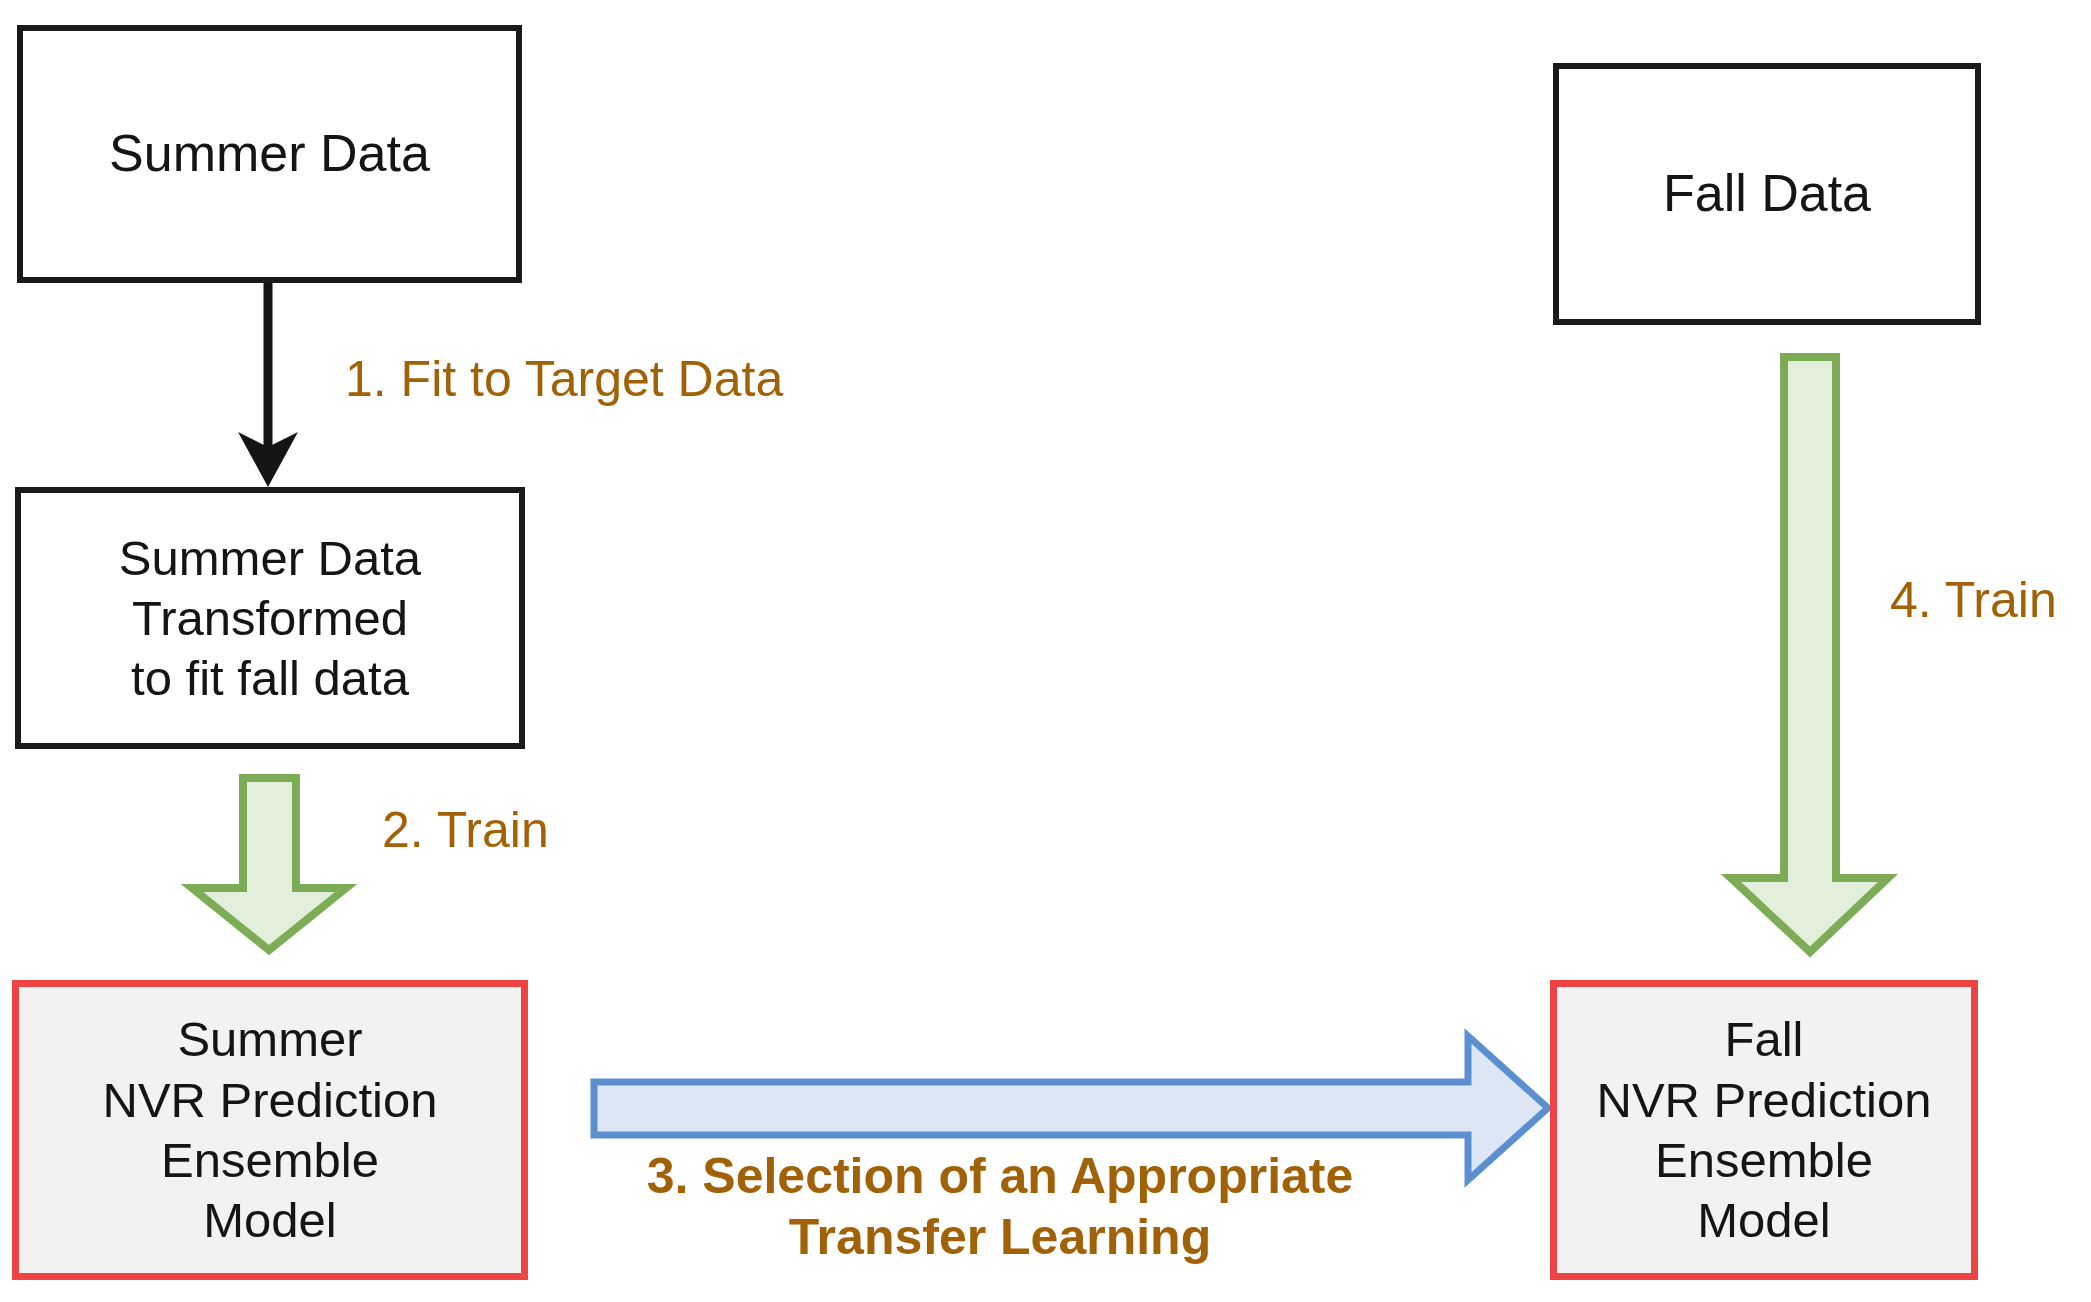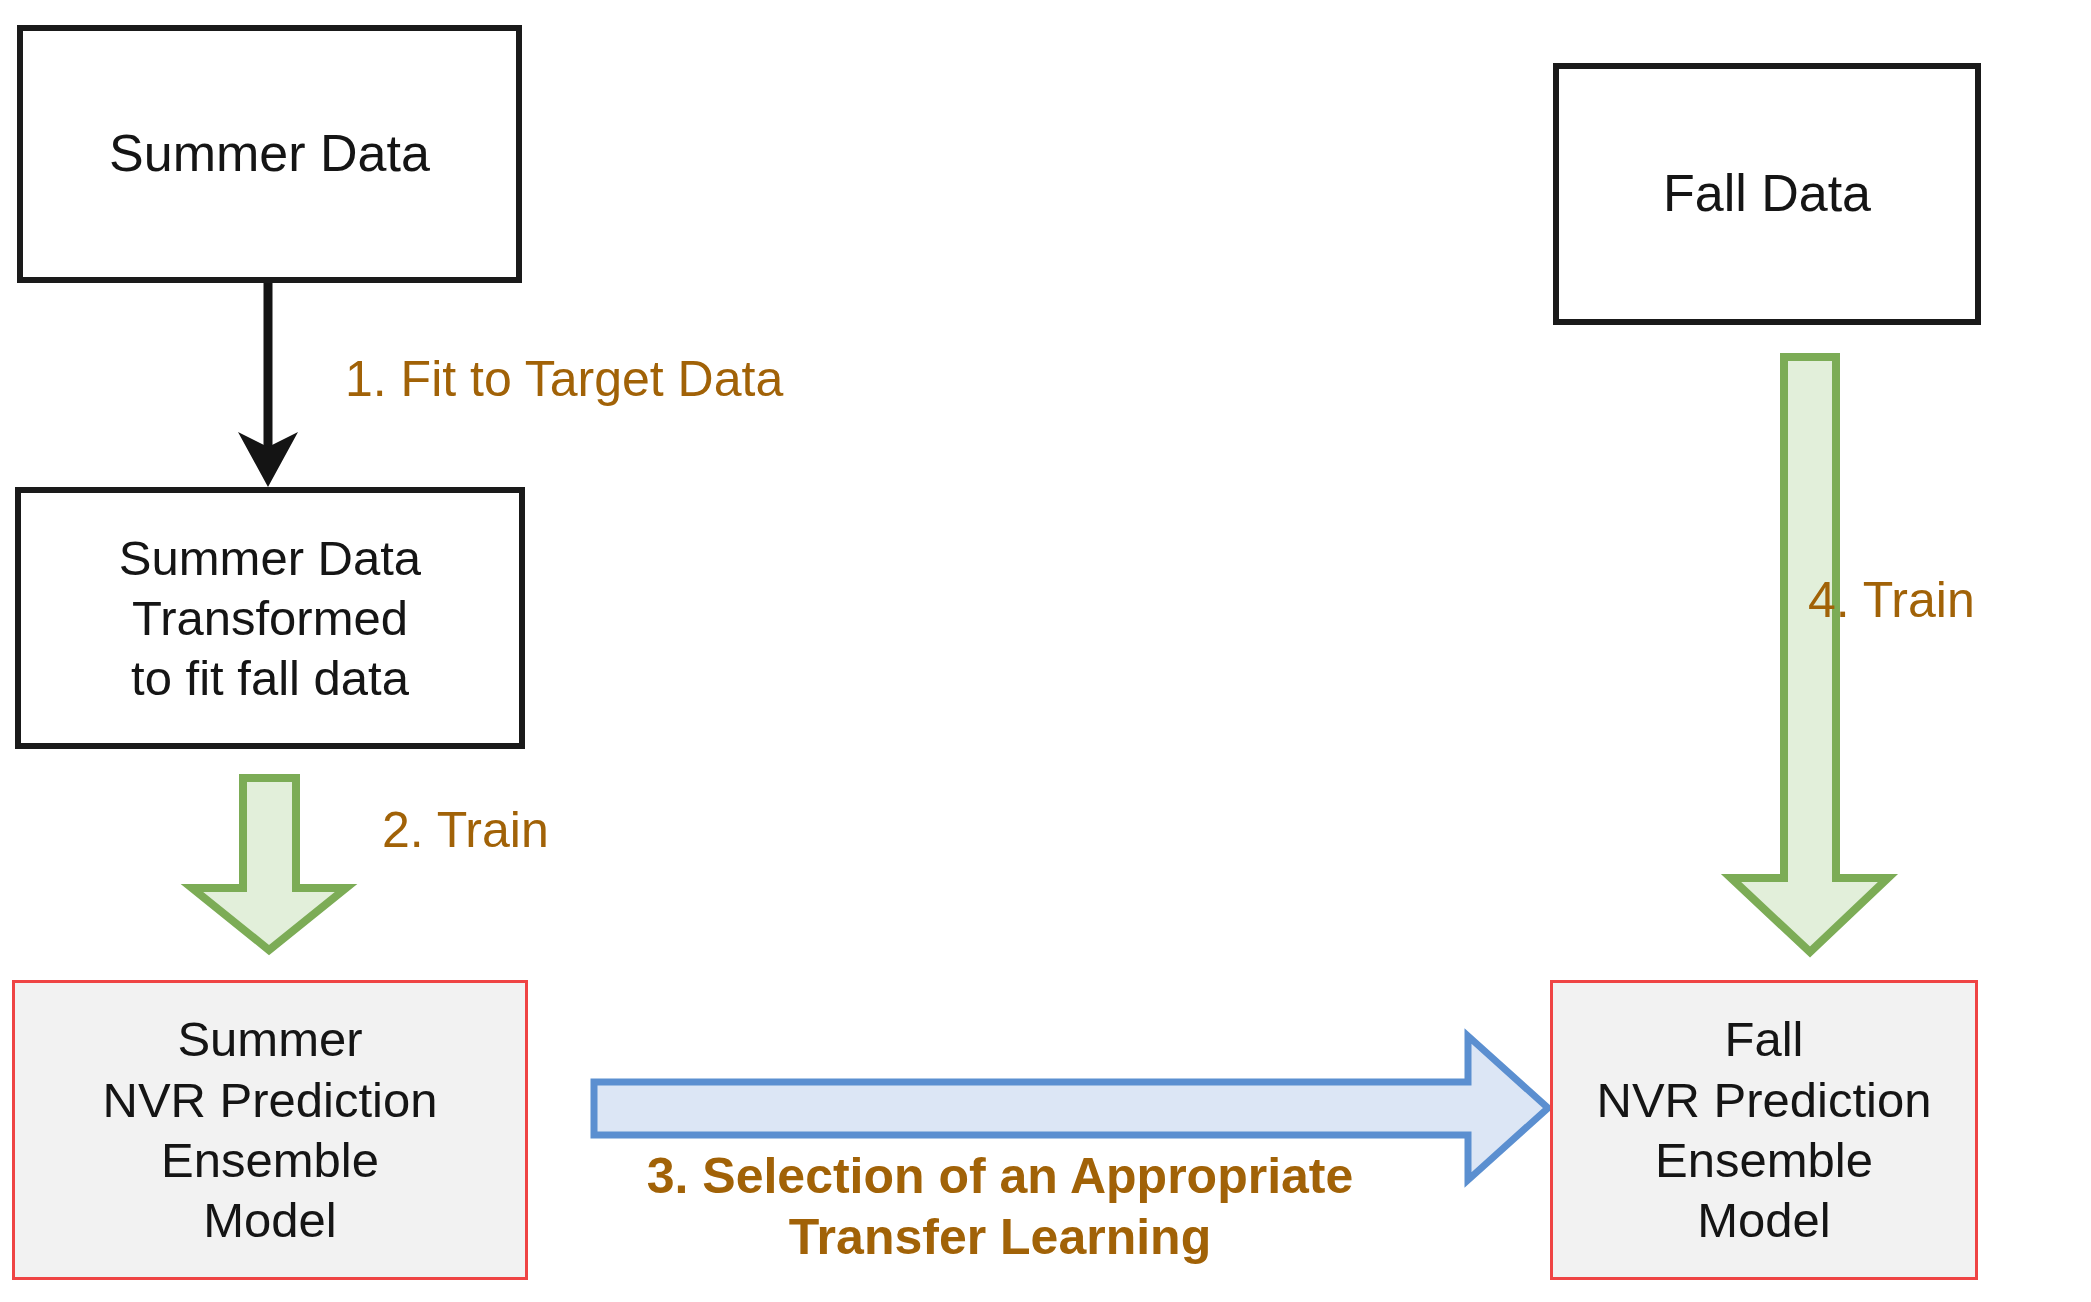--- a/index.html
+++ b/index.html
@@ -26,21 +26,21 @@
     text-align: center;
     color: #151515;
     line-height: 1.23;
   }
   .node-plain {
     background: #ffffff;
     border: 6px solid #1a1a1a;
   }
   .node-model {
     background: #f2f2f2;
-    border: 3px solid #ef4444;
+    border: 7px solid #ef4444;
   }
   .node-label {
     display: block;
     white-space: pre-line;
   }
 
   #box-summer-data      { left: 17px;   top: 25px;   width: 505px;  height: 258px; font-size: 52px; }
   #box-fall-data        { left: 1553px; top: 63px;   width: 428px;  height: 262px; font-size: 52px; }
   #box-summer-transformed { left: 15px; top: 487px;  width: 510px;  height: 262px; font-size: 49px; }
   #box-summer-model     { left: 12px;   top: 980px;  width: 516px;  height: 300px; font-size: 49px; }
@@ -58,21 +58,21 @@
 
   
   .edge-label {
     position: absolute;
     color: #a16207;
     white-space: pre-line;
     line-height: 1.22;
   }
   #label-step1 { left: 345px;  top: 349px;  font-size: 50px; }
   #label-step2 { left: 382px;  top: 800px;  font-size: 50px; }
-  #label-step4 { left: 1808px; top: 570px;  font-size: 50px; }
+  #label-step4 { left: 1890px; top: 570px;  font-size: 50px; }
   #label-step3 {
     left: 600px;  top: 1146px;  width: 800px;
     font-size: 50px; font-weight: bold; text-align: center;
   }
 </style>
 </head>
 <body>
 
 <div id="canvas">
 

